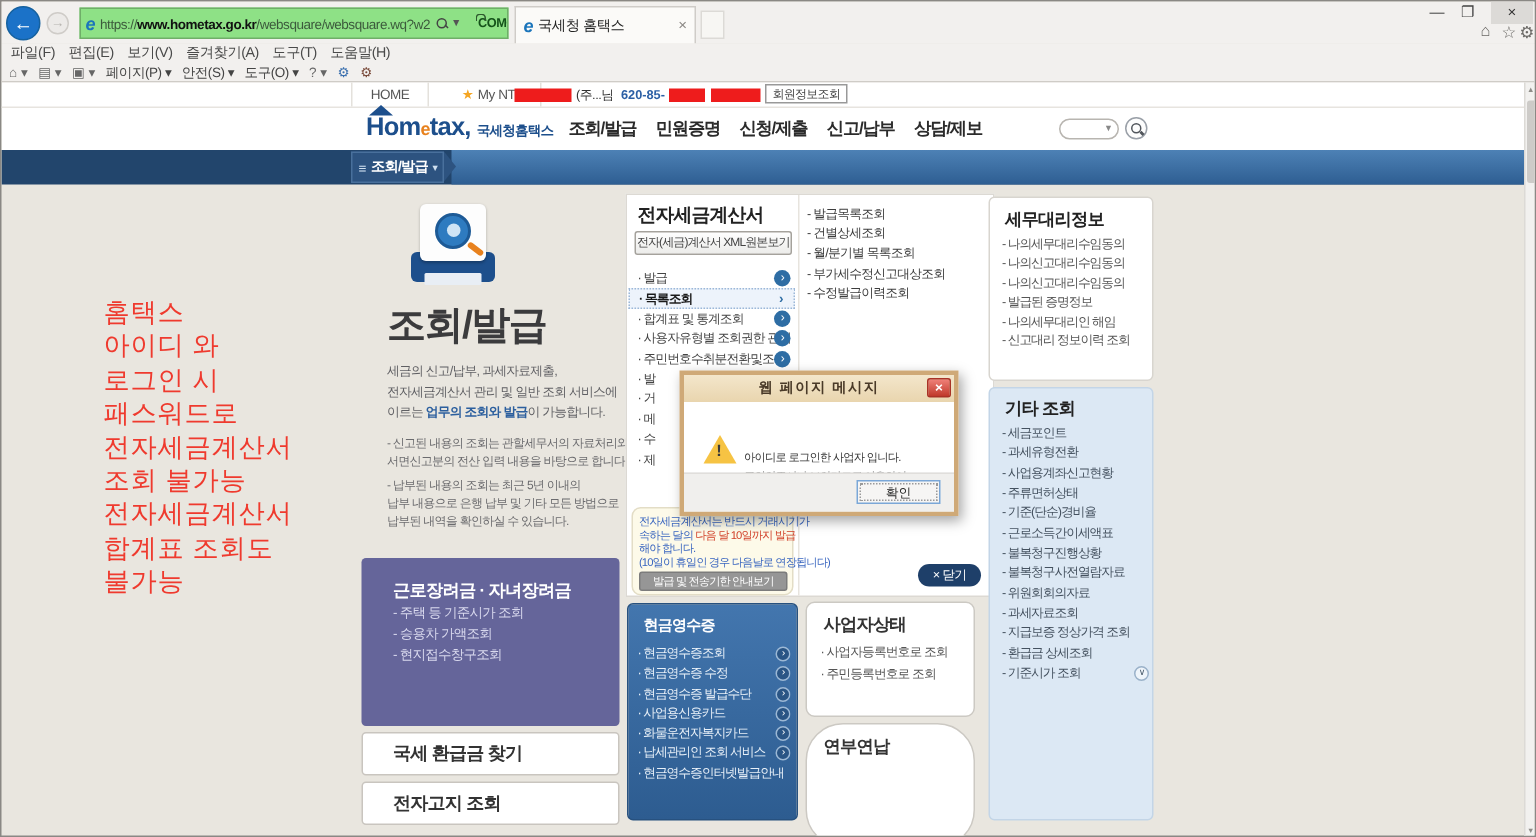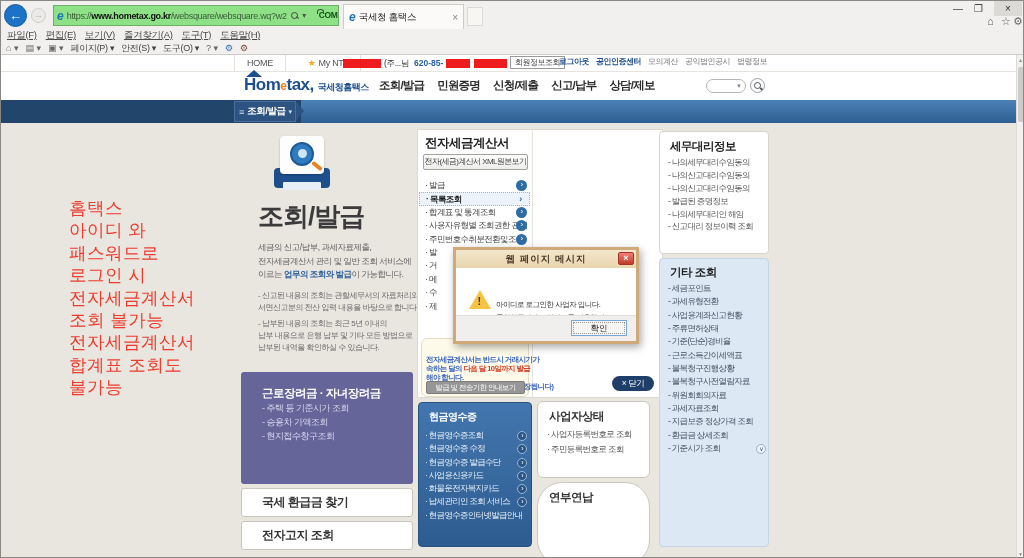--- a/index.html
+++ b/index.html
@@ -31,21 +31,21 @@
   #tab-title { font-size:9.5px; color:#222; flex:1; letter-spacing:-0.3px; white-space:nowrap; overflow:hidden; }
   #tab-close { color:#8a8784; font-size:10px; margin-left:3px; }
   #tab-stub { position:absolute; left:466px; top:6px; width:16px; height:19px; background:#f7f6f3; border:1px solid #dcdad6; }
   #win-min,#win-max { position:absolute; top:2px; font-size:10px; color:#444; }
   #win-min { left:952px; }
   #win-max { left:973px; }
   #win-close { position:absolute; left:993px; top:0; width:28px; height:15px; background:#dcdad7; color:#333;
     font-size:10px; text-align:center; line-height:15px; }
   .quick-ico { position:absolute; top:14px; font-size:11px; color:#6b6966; }
   #menubar { position:absolute; left:0; top:28px; width:1024px; height:13px; background:#f2f0ee; display:flex; gap:9px; padding-left:6px; align-items:center; }
-  #menubar .lrow { font-size:9.5px; color:#4a4a4a; letter-spacing:-0.3px;text-decoration:underline; }
+  #menubar .lrow { font-size:9.5px; color:#4a4a4a; letter-spacing:-0.3px; }
   #commandbar { position:absolute; left:0; top:41px; width:1024px; height:13px; background:#f2f0ee; border-bottom:1px solid #cfccc7;
     display:flex; align-items:center; gap:7px; padding-left:5px; }
   #commandbar .g { font-size:9px; color:#666; }
   #commandbar .txt { font-size:9px; color:#444; letter-spacing:-0.3px; }
   .gear-blue { color:#3a6fae !important; }
   .gear-dark { color:#7a4a3a !important; }
 
   
   #white-band { position:absolute; left:0; top:54px; width:1015px; height:45px; background:#fff; }
   #acct-border { position:absolute; left:0; top:70px; width:1015px; height:1px; background:#e7e4df; }
@@ -138,21 +138,21 @@
     font-size:8px; line-height:10px; text-align:center; }
   .row-icon.plain-arrow { background:none; color:#2e6da4; font-weight:bold; font-size:9px; }
   #panel-divider { position:absolute; left:531px; top:129px; width:1px; height:267px; background:#e7e4de; }
   #flyout { position:absolute; left:537px; top:136px; width:122px; }
   #flyout .lrow { height:13.2px; font-size:8.5px; color:#3c3c3c; letter-spacing:-0.5px; white-space:nowrap; }
   #flyout-close { position:absolute; left:611px; top:375px; width:42px; height:15px; background:#1e3f69; border-radius:8px;
     color:#fff; font-size:8.5px; text-align:center; line-height:15px; letter-spacing:-0.5px; }
 
   
   #notice { position:absolute; left:420px; top:337px; width:108px; height:59px; background:#fdfae9; border:1px solid #e3ddc6; border-radius:6px; z-index:5; }
-  #notice .nline { position:absolute; left:4px; font-size:7.5px; line-height:9.6px; color:#3a66c0; letter-spacing:-0.6px; white-space:nowrap; font-weight:bold;margin-top:12px; }
+  #notice .nline { position:absolute; left:4px; font-size:7.5px; line-height:9.6px; color:#3a66c0; letter-spacing:-0.6px; white-space:nowrap; font-weight:normal; }
   #nl1 { top:4px; } #nl2 { top:13px; } #nl3 { top:22px; } #nl4 { top:31px; font-weight:normal; }
   #notice .red { color:#d2422a; }
   #notice-btn { position:absolute; left:4px; top:42px; width:99px; height:13px; background:#969696; border:1px solid #7c7c7c;
     border-radius:2px; color:#fff; font-size:7.5px; text-align:center; line-height:11px; letter-spacing:-0.6px; }
 
   
   #cash { position:absolute; left:417px; top:401px; width:114px; height:145px; background:linear-gradient(180deg,#4376ae,#2d5c90);
     border:1px solid #27517f; border-radius:4px; }
   #cash-title { position:absolute; left:10px; top:7px; font-size:10px; font-weight:bold; color:#fff; letter-spacing:-0.5px; }
   #cash-list { position:absolute; left:6px; top:27px; width:102px; }
@@ -264,27 +264,20 @@
   <div class="acct-cell" id="cell-mynts">
     <span class="star">★</span>
     <span>My NTS</span>
   </div>
   <div class="redact" id="redact1"></div>
   <span id="acct-company">(주...님</span>
   <span id="acct-bizno">620-85-</span>
   <div class="redact" id="redact2"></div>
   <div class="redact" id="redact3"></div>
   <div id="btn-memberinfo">회원정보조회</div>
-  <div id="toplinks">
-      <div class="lrow em"><span class="lbl">로그아웃</span></div>
-      <div class="lrow em"><span class="lbl">공인인증센터</span></div>
-      <div class="lrow"><span class="lbl">모의계산</span></div>
-      <div class="lrow"><span class="lbl">공익법인공시</span></div>
-      <div class="lrow"><span class="lbl">법령정보</span></div>
-    </div>
 
   <div id="logo">
     <span id="logo-roof"></span>
     <span class="logo-main"><span>Hom</span><span class="logo-e">e</span><span>tax,</span></span>
     <span id="logo-sub">국세청홈택스</span>
   </div>
   <div id="gnb">
       <div class="lrow"><span class="lbl">조회/발급</span></div>
       <div class="lrow"><span class="lbl">민원증명</span></div>
       <div class="lrow"><span class="lbl">신청/제출</span></div>
@@ -303,22 +296,22 @@
   <div id="crumb-seg">
     <span class="ham">≡</span>
     <span id="crumb-label">조회/발급</span>
     <span class="dn">▾</span>
   </div>
   <div id="crumb-arrow"></div>
 
   <div id="annotation">
     <div>홈택스</div>
     <div>아이디 와</div>
+    <div>로그인 시</div>
     <div>패스워드로</div>
-    <div>로그인 시</div>
     <div>전자세금계산서</div>
     <div>조회 불가능</div>
     <div>전자세금계산서</div>
     <div>합계표 조회도</div>
     <div>불가능</div>
   </div>
 
   <div id="intro-icon">
     <div class="icon-printer"></div>
     <div class="icon-paper"></div>
@@ -362,20 +355,27 @@
       <div class="lrow"><span class="lbl">· 합계표 및 통계조회</span><span class="row-icon circle-arrow">›</span></div>
       <div class="lrow"><span class="lbl">· 사용자유형별 조회권한 관리</span><span class="row-icon circle-arrow">›</span></div>
       <div class="lrow"><span class="lbl">· 주민번호수취분전환및조회</span><span class="row-icon circle-arrow">›</span></div>
       <div class="lrow"><span class="lbl">· 발</span></div>
       <div class="lrow"><span class="lbl">· 거</span></div>
       <div class="lrow"><span class="lbl">· 메</span></div>
       <div class="lrow"><span class="lbl">· 수</span></div>
       <div class="lrow"><span class="lbl">· 제</span></div>
     </div>
   <div id="panel-divider"></div>
+  <div id="flyout">
+      <div class="lrow"><span class="lbl">- 발급목록조회</span></div>
+      <div class="lrow"><span class="lbl">- 건별상세조회</span></div>
+      <div class="lrow"><span class="lbl">- 월/분기별 목록조회</span></div>
+      <div class="lrow"><span class="lbl">- 부가세수정신고대상조회</span></div>
+      <div class="lrow"><span class="lbl">- 수정발급이력조회</span></div>
+    </div>
   <div id="flyout-close">× 닫기</div>
 
   <div id="notice">
     <div class="nline" id="nl1">전자세금계산서는 반드시 거래시기가</div>
     <div class="nline" id="nl2"><span>속하는 달의 </span><span class="red">다음 달 10일까지 발급</span></div>
     <div class="nline" id="nl3">해야 합니다.</div>
     <div class="nline" id="nl4">(10일이 휴일인 경우 다음날로 연장됩니다)</div>
     <div id="notice-btn">발급 및 전송기한 안내보기</div>
   </div>
 

